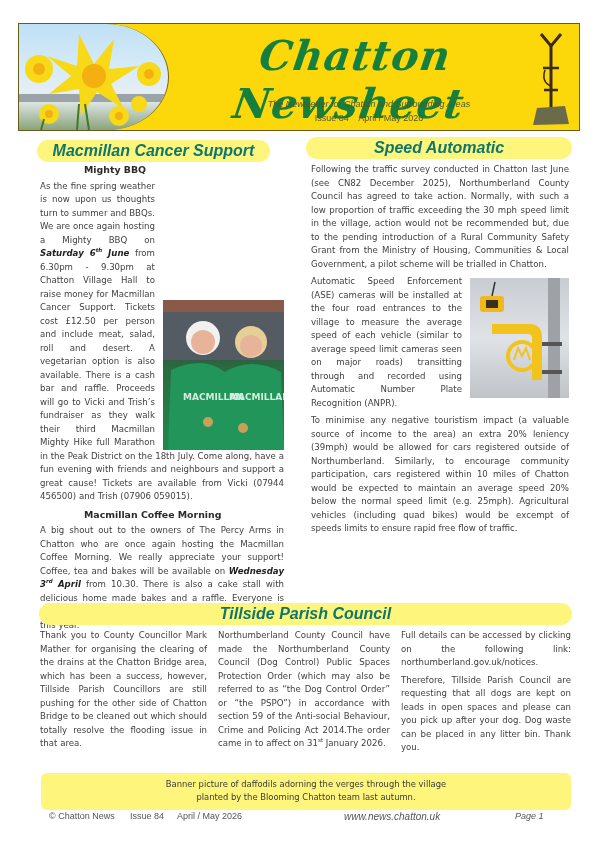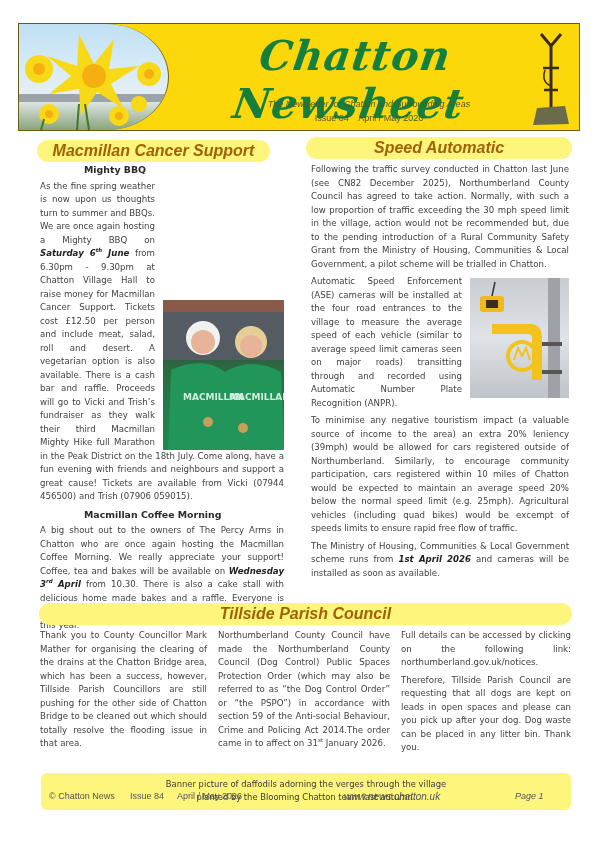--- a/index.html
+++ b/index.html
@@ -32,21 +32,21 @@
   .mast-issue {
     position: absolute; left: 200px; top: 89px; width: 300px; text-align: center;
     font-family: "Liberation Sans", sans-serif; font-size: 9px; color: #4a5a2a;
   }
   .cross-icon { position: absolute; left: 512px; top: 6px; width: 40px; height: 96px; }
 
   
   .pill {
     position: absolute; height: 22px; background: #fdf57c; border-radius: 11px;
     font-family: "Liberation Sans", sans-serif; font-style: italic; font-weight: bold;
-    color: #a16207; text-align: center; font-size: 16px; line-height: 22px;
+    color: #0f766e; text-align: center; font-size: 16px; line-height: 22px;
   }
 
   
   .col {
     position: absolute; font-family: "DejaVu Sans", sans-serif; font-size: 8.6px;
     line-height: 13.5px; color: #3f3f3f; text-align: justify;
   }
   .col p { margin-bottom: 4px; }
   .subhead { font-weight: bold; font-size: 9.4px; color: #2a2a2a; margin-bottom: 3px; padding-left: 44px; }
   .emph { font-weight: bold; font-style: italic; color: #222; }
@@ -64,21 +64,21 @@
   }
 
   .caption-box {
     position: absolute; left: 41px; top: 773px; width: 530px; height: 37px;
     background: #fdf57c; border-radius: 6px;
     font-family: "DejaVu Sans", sans-serif; font-size: 8.4px; color: #3a3a3a;
     text-align: center; line-height: 12.5px; padding-top: 5px;
   }
 
   .footer {
-    position: absolute; top: 791px; font-family: "Liberation Sans", sans-serif;
+    position: absolute; top: 811px; font-family: "Liberation Sans", sans-serif;
     font-size: 9px; color: #555; text-align: center;
   }
 </style>
 </head>
 <body>
 
 <div class="masthead" data-name="masthead">
   <div class="daffodil-img" data-name="daffodils-banner-image">
     <svg width="150" height="106" viewBox="0 0 150 106" data-name="daffodil-flowers-icon">
       <rect x="0" y="70" width="150" height="8" fill="#9aa3a8"></rect>
@@ -160,23 +160,20 @@
         <path d="M22 46 L60 46 Q72 46 72 60 L72 102 L62 102 L62 60 Q62 56 58 56 L22 56 Z" fill="#f2c31c"></path>
         <circle cx="52" cy="78" r="14" fill="none" stroke="#f2c31c" stroke-width="4"></circle>
         <path d="M44 82 L48 70 L52 78 L56 70 L60 82" stroke="#f2c31c" stroke-width="2" fill="none"></path>
         <rect x="72" y="64" width="20" height="4" fill="#555"></rect>
         <rect x="72" y="92" width="20" height="4" fill="#555"></rect>
       </svg>
     </span>
     <span>Automatic Speed Enforcement (ASE) cameras will be installed at the four road entrances to the village to measure the average speed of each vehicle (similar to average speed limit cameras seen on major roads) transitting through and recorded using Automatic Number Plate Recognition (ANPR).</span>
   </p>
   <p data-name="speed-paragraph-3">To minimise any negative touristism impact (a valuable source of income to the area) an extra 20% leniency (39mph) would be allowed for cars registered outside of Northumberland. Similarly, to encourage community participation, cars registered within 10 miles of Chatton would be expected to maintain an average speed 20% below the normal speed limit (e.g. 25mph). Agricultural vehicles (including quad bikes) would be excempt of speeds limits to ensure rapid free flow of traffic.</p>
-  <p data-name="speed-paragraph-4">
-    <span>The Ministry of Housing, Communities &amp; Local Government scheme runs from </span><span class="emph">1st April 2026</span><span> and cameras will be installed as soon as available.</span>
-  </p>
 </div>
 
 <div class="pill" data-name="tillside-heading" style="left:39px; top:603px; width:533px;">Tillside Parish Council</div>
 
 <div class="col" data-name="tillside-column-1" style="left:40px; top:629px; width:167px;">
   <p data-name="tillside-drains-paragraph">Thank you to County Councillor Mark Mather for organising the clearing of the drains at the Chatton Bridge area, which has been a success, however, Tillside Parish Councillors are still pushing for the other side of Chatton Bridge to be cleaned out which should totally resolve the flooding issue in that area.</p>
 </div>
 <div class="col" data-name="tillside-column-2" style="left:218px; top:629px; width:172px;">
   <p data-name="tillside-pspo-paragraph">
     <span>Northumberland County Council have made the Northumberland County Council (Dog Control) Public Spaces Protection Order (which may also be referred to as “the Dog Control Order” or “the PSPO”) in accordance with section 59 of the Anti-social Behaviour, Crime and Policing Act 2014.The order came in to affect on 31</span><sup>st</sup><span> January 2026.</span>

